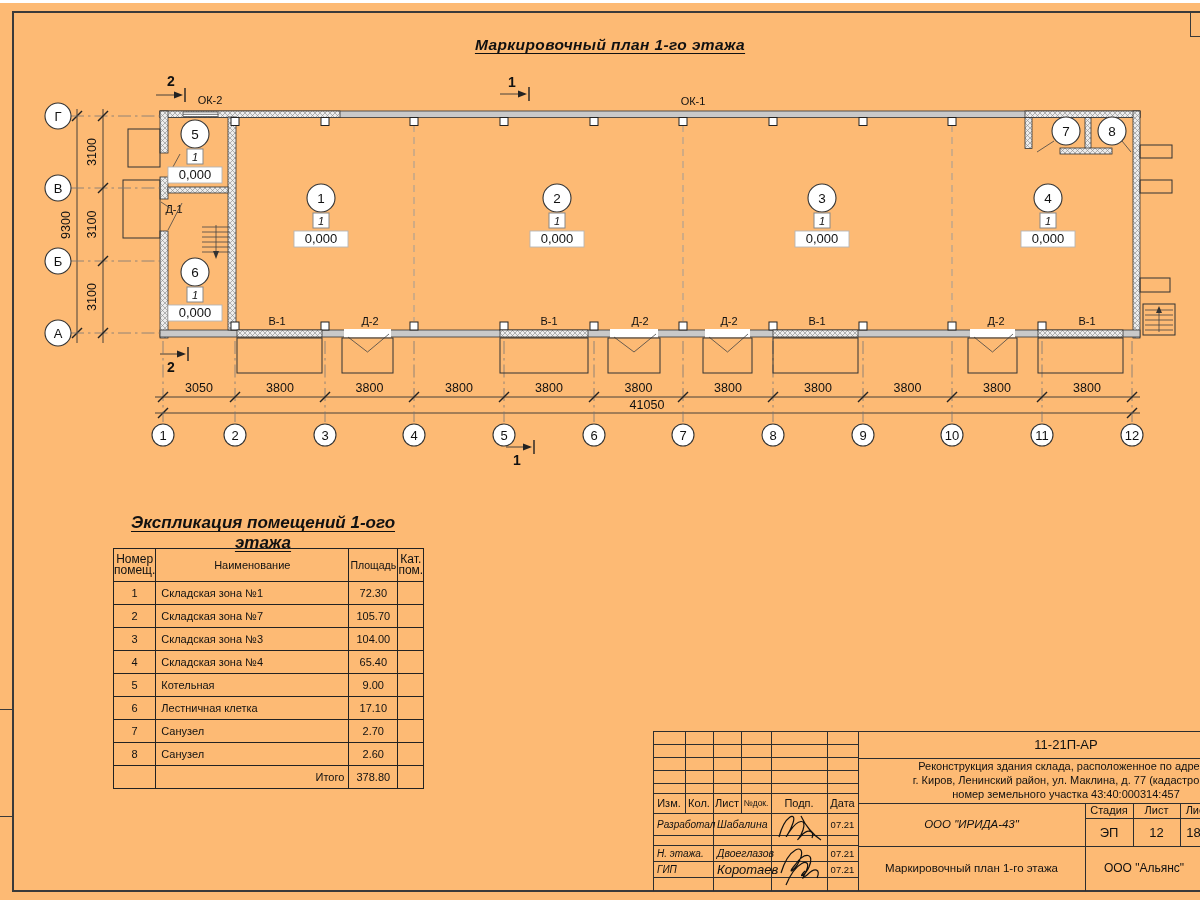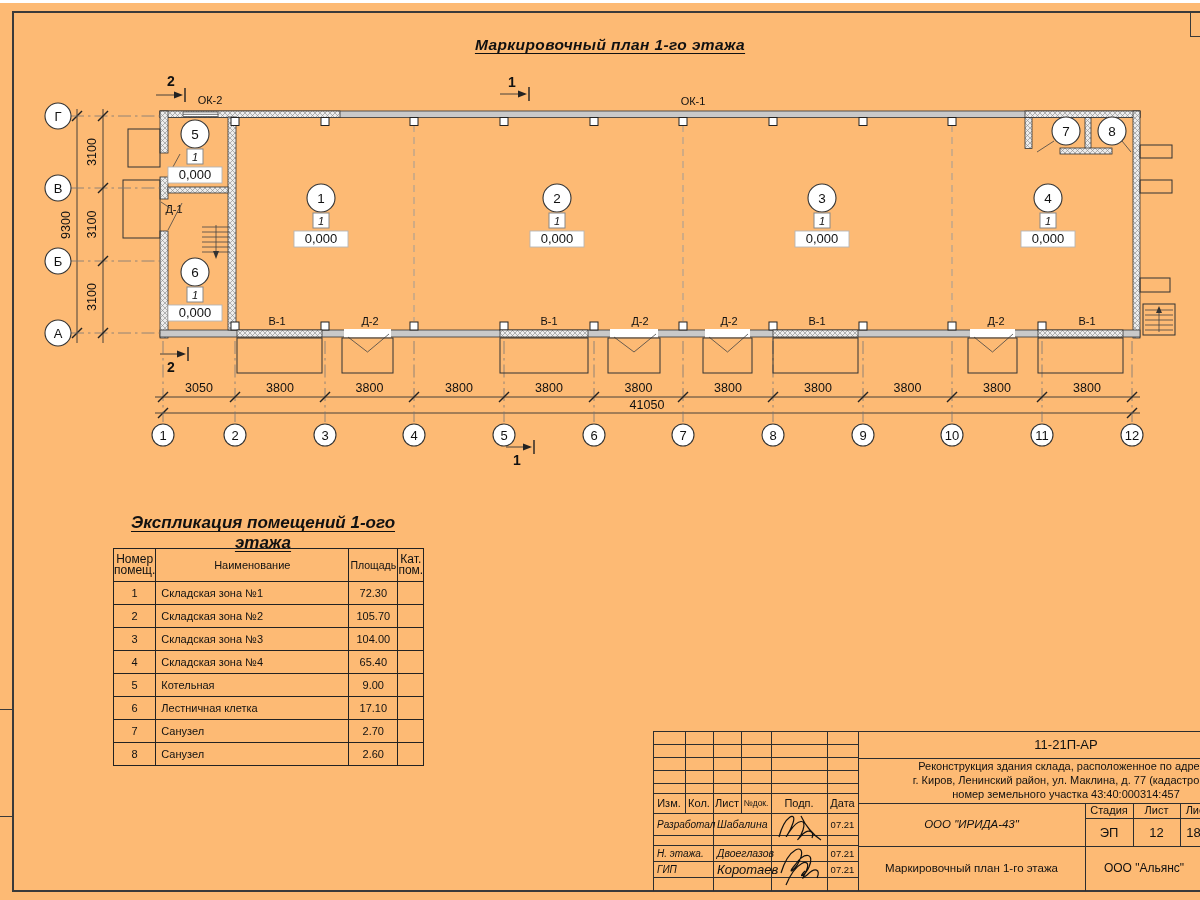--- a/index.html
+++ b/index.html
@@ -362,21 +362,21 @@
     </thead>
     <tbody>
         <tr>
           <td class="c0">1</td>
           <td class="c1">Складская зона №1</td>
           <td class="c2">72.30</td>
           <td class="c3"></td>
         </tr>
         <tr>
           <td class="c0">2</td>
-          <td class="c1">Складская зона №2</td>
+          <td class="c1">Складская зона №7</td>
           <td class="c2">105.70</td>
           <td class="c3"></td>
         </tr>
         <tr>
           <td class="c0">3</td>
           <td class="c1">Складская зона №3</td>
           <td class="c2">104.00</td>
           <td class="c3"></td>
         </tr>
         <tr>
@@ -400,20 +400,26 @@
         <tr>
           <td class="c0">7</td>
           <td class="c1">Санузел</td>
           <td class="c2">2.70</td>
           <td class="c3"></td>
         </tr>
         <tr>
           <td class="c0">8</td>
           <td class="c1">Санузел</td>
           <td class="c2">2.60</td>
+          <td class="c3"></td>
+        </tr>
+        <tr>
+          <td class="c0"></td>
+          <td class="c1 tot">Итого</td>
+          <td class="c2">378.80</td>
           <td class="c3"></td>
         </tr>
       </tbody>
   </table>
 
   <div>
     <div id="tb-lines">
         <div class="tl" style="left: 653px; top: 728px; width: 1.1px; height: 160px;"></div>
         <div class="tl" style="left: 685px; top: 728px; width: 1.1px; height: 82px;"></div>
         <div class="tl" style="left: 713px; top: 728px; width: 1.1px; height: 160px;"></div>

